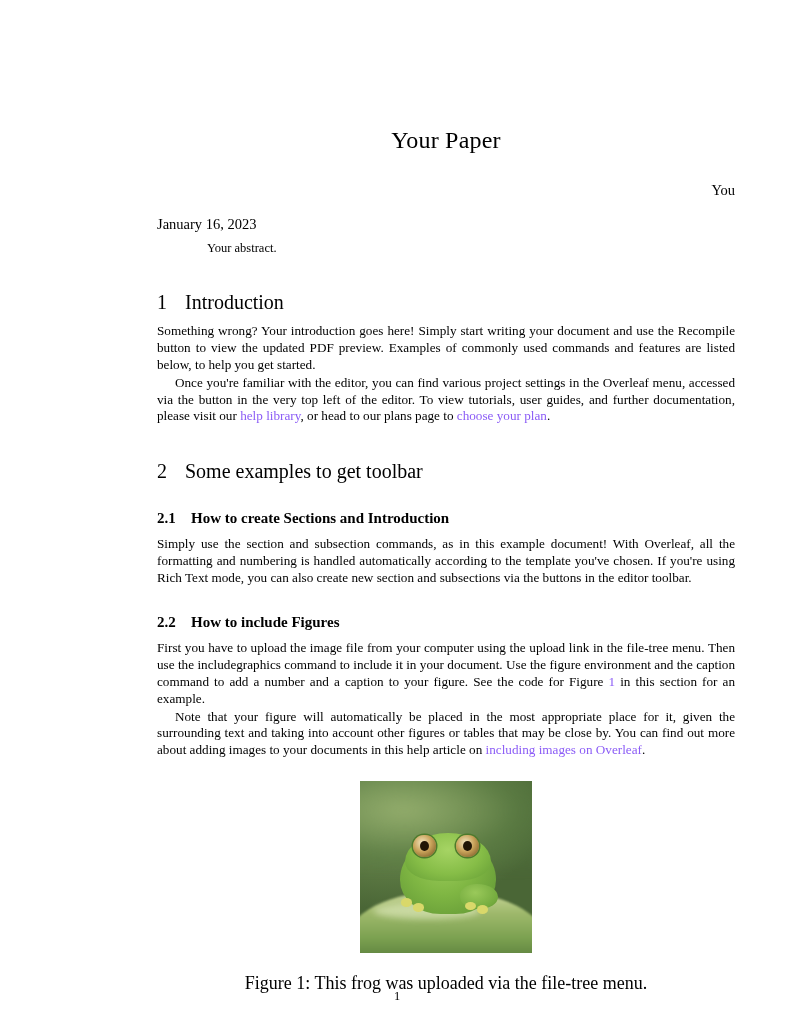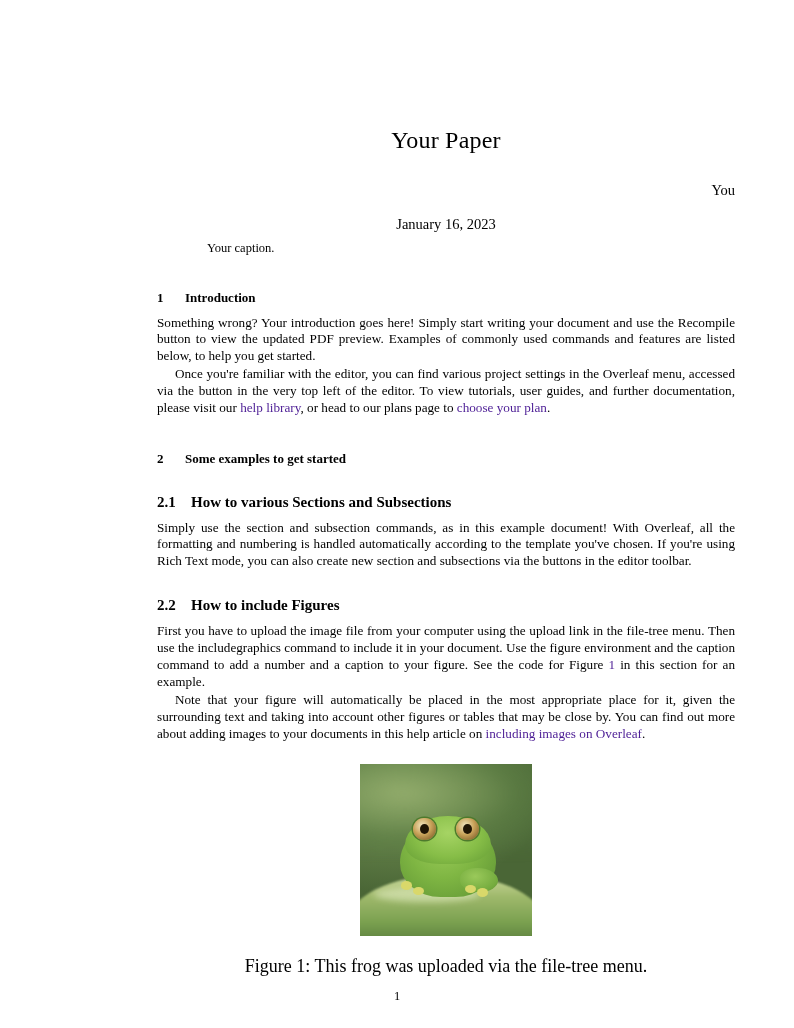--- a/index.html
+++ b/index.html
@@ -31,40 +31,39 @@
     font-size: 24px;
     margin-top: 118px;
     letter-spacing: 0.2px;
   }
   .doc-author {
     text-align: right;
     font-size: 14.5px;
     margin-top: 28px;
   }
   .doc-date {
-    text-align: center;
     font-size: 14.5px;
     margin-top: 17px;
   }
   .abstract-heading {
     text-align: center;
     font-size: 12.5px;
     font-weight: bold;
     margin-top: 33px;
   }
   .abstract-body {
     font-size: 12.5px;
     margin-top: 8px;
     padding-left: 50px;
     padding-right: 50px;
     text-align: justify;
   }
   h1.sec {
-    font-size: 13px;
-    font-weight: bold;
+    font-size: 20px;
+    font-weight: normal;
     margin: 34px 0 0 0;
     line-height: 1.2;
   }
   h1.sec .num {
     display: inline-block;
     min-width: 28px;
   }
   h2.subsec {
     font-size: 15px;
     font-weight: bold;
@@ -80,21 +79,21 @@
     line-height: 1.28;
     text-align: justify;
     margin: 9px 0 0 0;
     hyphens: none;
   }
   p.body.indent {
     text-indent: 18px;
     margin-top: 1px;
   }
   a.link {
-    color: #4c1d95;
+    color: #8b5cf6;
     text-decoration: none;
   }
   .figure {
     margin-top: 22px;
     text-align: center;
   }
   .figure-img {
     width: 172px;
     height: 172px;
     display: inline-block;
@@ -204,34 +203,34 @@
 </head>
 <body>
 
 <div class="page">
   <div class="content">
 
     <div class="doc-title">Your Paper</div>
     <div class="doc-author">You</div>
     <div class="doc-date">January 16, 2023</div>
 
-    <div class="abstract-body">Your caption.</div>
+    <div class="abstract-body">Your abstract.</div>
 
     <h1 class="sec">
       <span class="num">1</span><span>Introduction</span>
     </h1>
     <p class="body">Something wrong? Your introduction goes here! Simply start writing your document and use the Recompile button to view the updated PDF preview. Examples of commonly used commands and features are listed below, to help you get started.</p>
     <p class="body indent"><span>Once you're familiar with the editor, you can find various project settings in the Overleaf menu, accessed via the button in the very top left of the editor. To view tutorials, user guides, and further documentation, please visit our </span><a class="link" href="#">help library</a><span>, or head to our plans page to </span><a class="link" href="#">choose your plan</a><span>.</span></p>
 
     <h1 class="sec">
-      <span class="num">2</span><span>Some examples to get started</span>
+      <span class="num">2</span><span>Some examples to get toolbar</span>
     </h1>
 
     <h2 class="subsec">
-      <span class="num">2.1</span><span>How to various Sections and Subsections</span>
+      <span class="num">2.1</span><span>How to create Sections and Introduction</span>
     </h2>
     <p class="body">Simply use the section and subsection commands, as in this example document! With Overleaf, all the formatting and numbering is handled automatically according to the template you've chosen. If you're using Rich Text mode, you can also create new section and subsections via the buttons in the editor toolbar.</p>
 
     <h2 class="subsec">
       <span class="num">2.2</span><span>How to include Figures</span>
     </h2>
     <p class="body"><span>First you have to upload the image file from your computer using the upload link in the file-tree menu. Then use the includegraphics command to include it in your document. Use the figure environment and the caption command to add a number and a caption to your figure. See the code for Figure </span><a class="link" href="#">1</a><span> in this section for an example.</span></p>
     <p class="body indent"><span>Note that your figure will automatically be placed in the most appropriate place for it, given the surrounding text and taking into account other figures or tables that may be close by. You can find out more about adding images to your documents in this help article on </span><a class="link" href="#">including images on Overleaf</a><span>.</span></p>
 
     <div class="figure">

